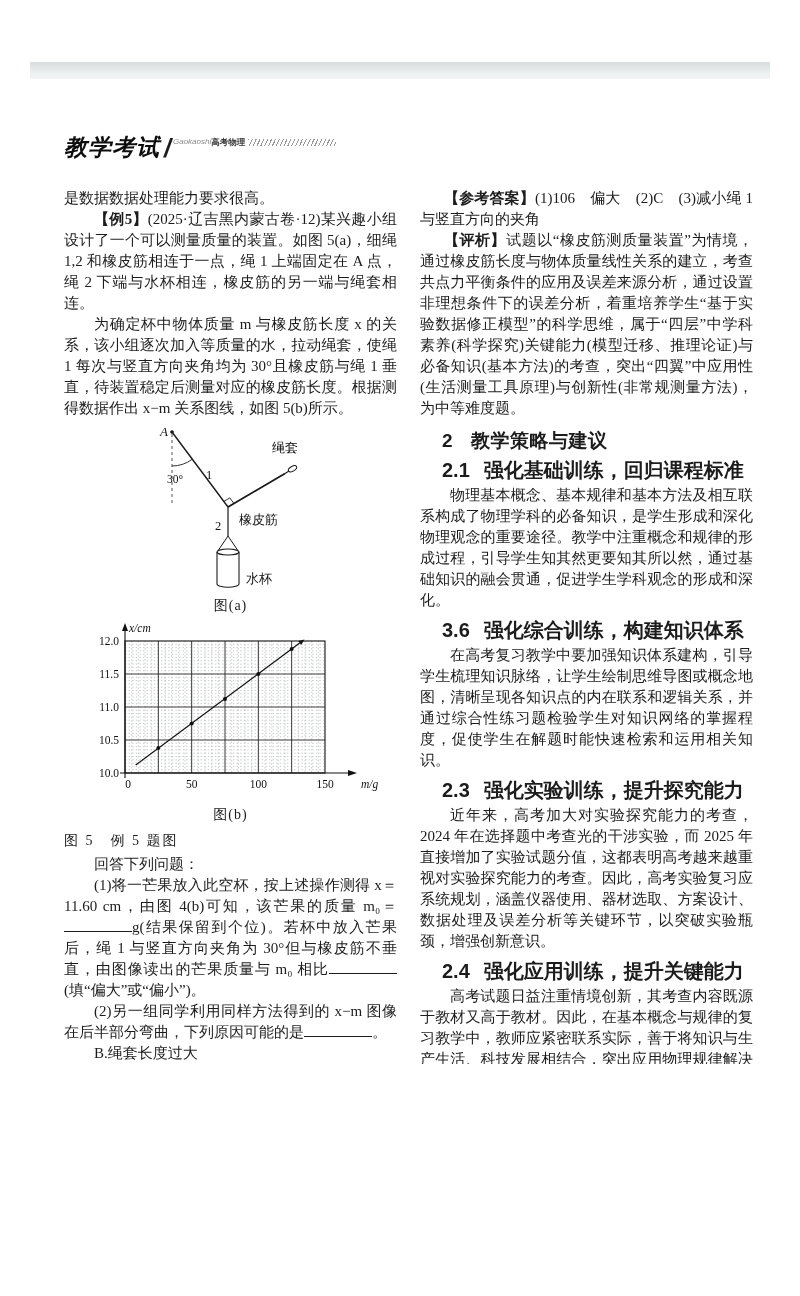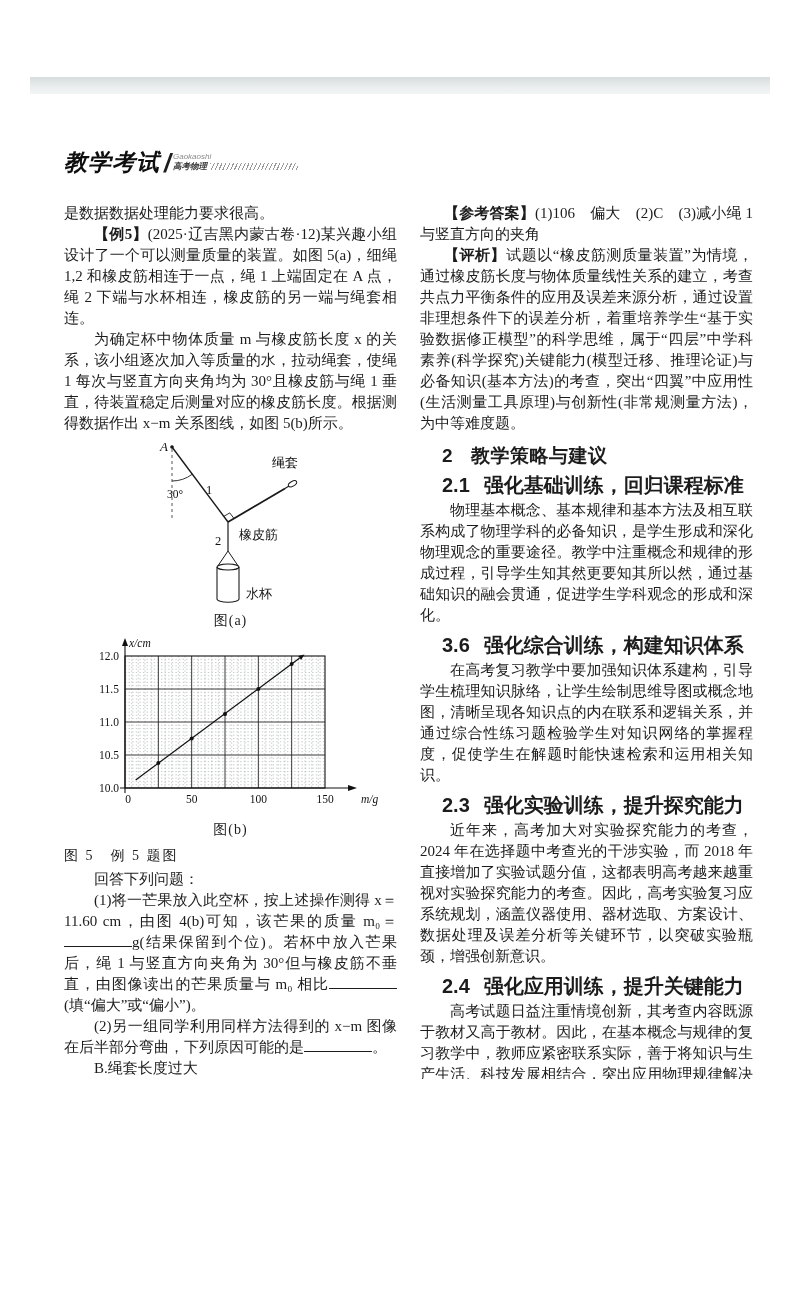--- a/index.html
+++ b/index.html
@@ -1,29 +1,29 @@
 <!DOCTYPE html>
 <html><head>
 <meta charset="utf-8">
 <style>
   html,body{margin:0;padding:0;background:#ffffff;}
   .page{position:relative;width:800px;height:1064px;background:#fff;overflow:hidden;
-        font-family:"Liberation Serif","DejaVu Serif",serif;color:#1c1c1c;margin-top:15px;}
+        font-family:"Liberation Serif","DejaVu Serif",serif;color:#1c1c1c;}
   .top-band{position:absolute;left:30px;right:30px;top:62px;height:17px;
             background:linear-gradient(180deg,#d7dcdc 0%,#e9eded 55%,#f2f5f5 100%);}
   
   .masthead{position:absolute;left:64px;top:136px;display:flex;align-items:flex-start;}
   .brand{font-family:"Liberation Sans","DejaVu Sans",sans-serif;font-weight:bold;font-style:italic;
          font-size:23px;letter-spacing:1px;color:#0e0e0e;line-height:1;}
   .slash{font-family:"Liberation Sans",sans-serif;font-weight:bold;font-style:italic;
          font-size:25px;line-height:1;margin:0 2px 0 4px;}
-  .tagline{display:flex;flex-direction:column;margin-top:1px;}
+  .tagline{display:flex;flex-direction:row;margin-top:1px;}
   .tl-en{font-family:"Liberation Sans",sans-serif;font-size:8px;font-style:italic;color:#8a8a8a;line-height:9px;}
   .tl-cn-row{display:flex;align-items:center;}
-  .tl-cn{font-size:8.5px;font-weight:bold;color:#3a3a3a;line-height:10px;font-style:italic;}
+  .tl-cn{font-size:8.5px;font-weight:bold;color:#3a3a3a;line-height:10px;}
   .hatch{width:88px;height:7px;margin-left:3px;
          background:repeating-linear-gradient(115deg,#9a9a9a 0,#9a9a9a 1px,transparent 1px,transparent 3.5px);}
   
   .col{position:absolute;top:188px;width:333px;font-size:15px;line-height:21px;text-align:justify;}
   .col-left{left:64px;}
   .col-right{left:420px;}
   p{margin:0;text-indent:2em;}
   p.noindent{text-indent:0;}
   p.bracket{text-indent:1.6em;}
   b.lbl{font-weight:bold;}
@@ -160,19 +160,19 @@
 
     <h2><span>2</span><span class="ht">教学策略与建议</span></h2>
 
     <h3><span>2.1</span><span class="ht">强化基础训练，回归课程标准</span></h3>
     <p>物理基本概念、基本规律和基本方法及相互联系构成了物理学科的必备知识，是学生形成和深化物理观念的重要途径。教学中注重概念和规律的形成过程，引导学生知其然更要知其所以然，通过基础知识的融会贯通，促进学生学科观念的形成和深化。</p>
 
     <h3><span>3.6</span><span class="ht">强化综合训练，构建知识体系</span></h3>
     <p>在高考复习教学中要加强知识体系建构，引导学生梳理知识脉络，让学生绘制思维导图或概念地图，清晰呈现各知识点的内在联系和逻辑关系，并通过综合性练习题检验学生对知识网络的掌握程度，促使学生在解题时能快速检索和运用相关知识。</p>
 
     <h3><span>2.3</span><span class="ht">强化实验训练，提升探究能力</span></h3>
-    <p>近年来，高考加大对实验探究能力的考查，2024 年在选择题中考查光的干涉实验，而 2018 年直接增加了实验试题分值，这都表明高考越来越重视对实验探究能力的考查。因此，高考实验复习应系统规划，涵盖仪器使用、器材选取、方案设计、数据处理及误差分析等关键环节，以突破实验瓶颈，增强创新意识。</p>
+    <p>近年来，高考加大对实验探究能力的考查，2024 年在选择题中考查光的干涉实验，而 2025 年直接增加了实验试题分值，这都表明高考越来越重视对实验探究能力的考查。因此，高考实验复习应系统规划，涵盖仪器使用、器材选取、方案设计、数据处理及误差分析等关键环节，以突破实验瓶颈，增强创新意识。</p>
 
     <h3><span>2.4</span><span class="ht">强化应用训练，提升关键能力</span></h3>
     <p><span>高考试题日益注重情境创新，其考查内容既源于教材又高于教材。因此，在基本概念与规律的复习教学中，教师应紧密联系实际，善于将知识与生产生活、科技发展相结合，突出应用物理规律解决问题能力培养；坚持因材施教，针对学生的心理特点和认知水平创设问题情境，有的放矢地引导学生从多角度、多方面去思考问题，寻求解决问题的最优解法；强化思维拓展，重视一题多解和一题多变，着力培养学生举一反三、触类旁通的能力。</span><span class="endmark">∕</span></p>
   </section>
 
 </div>
 
 </body></html>

